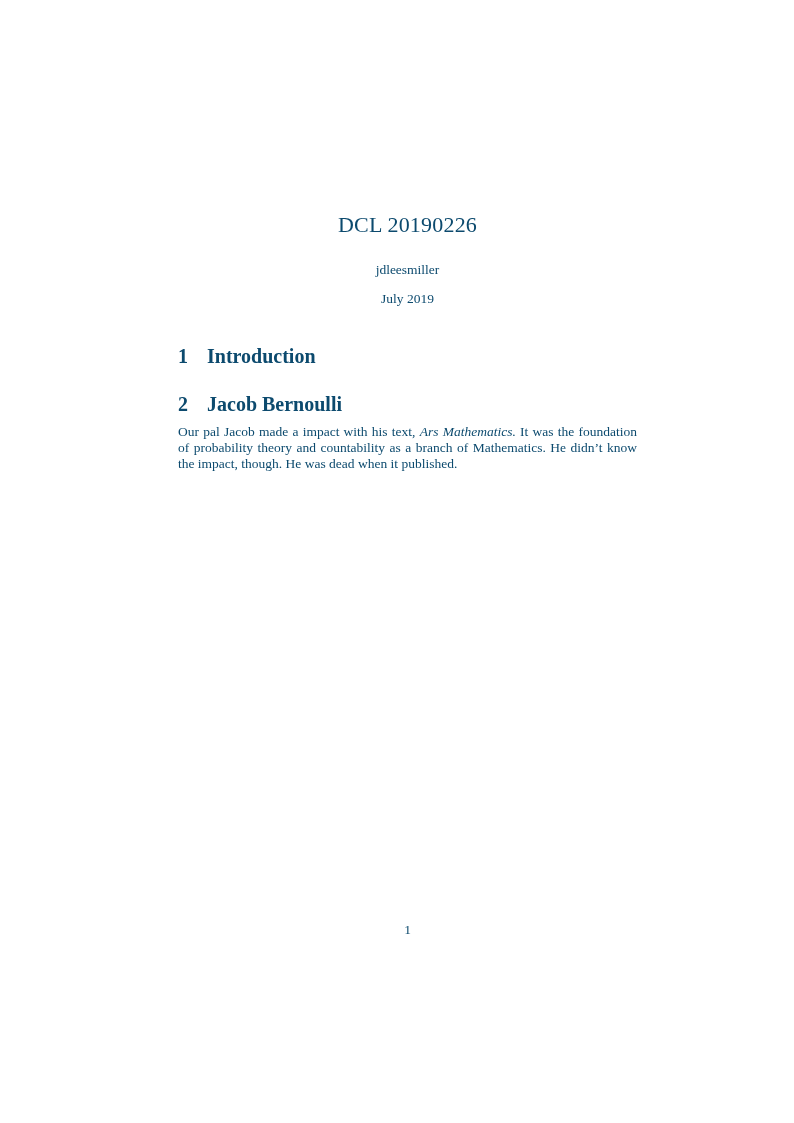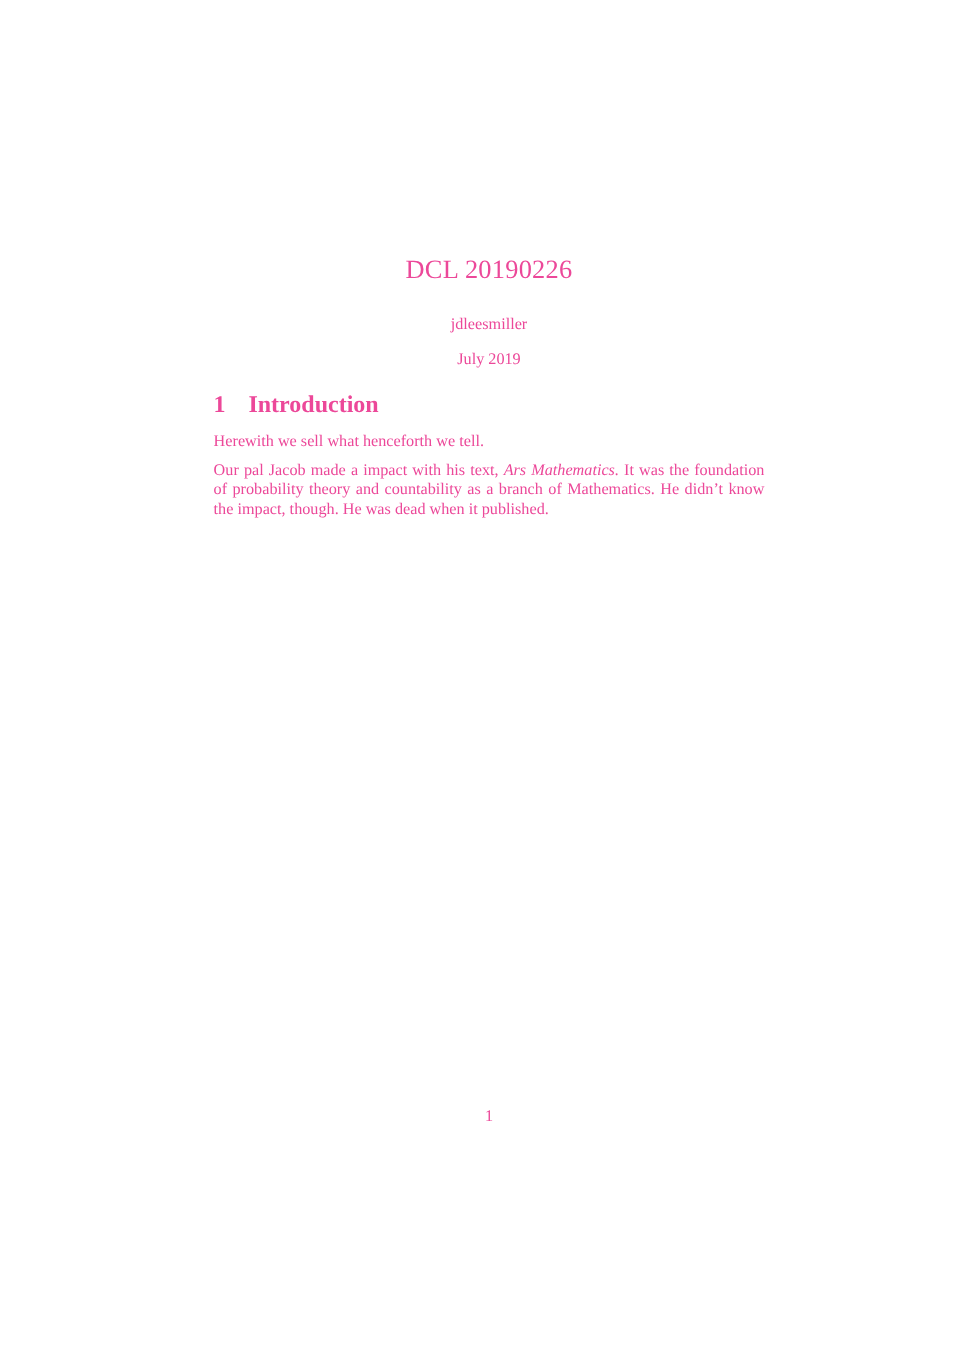--- a/index.html
+++ b/index.html
@@ -5,21 +5,21 @@
     html, body {
       margin: 0;
       padding: 0;
       background: #ffffff;
     }
     .page {
       position: relative;
       width: 794px;
       height: 1123px;
       background: #ffffff;
-      color: #ec4899;
+      color: #0c4a6e;
       font-family: "Liberation Serif", "DejaVu Serif", serif;
       overflow: hidden;
     }
     .content {
       position: absolute;
       left: 178px;
       top: 0;
       width: 459px;
     }
     .doc-title {
@@ -36,21 +36,21 @@
       line-height: 16px;
       text-align: center;
     }
     .doc-date {
       margin: 13px 0 0 0;
       font-size: 13.5px;
       line-height: 16px;
       text-align: center;
     }
     .section-heading {
-      margin: 18px 0 0 0;
+      margin: 37px 0 0 0;
       font-size: 20px;
       line-height: 24px;
       font-weight: 700;
     }
     .section-heading.second {
       margin-top: 24px;
     }
     .section-number {
       display: inline-block;
       margin-right: 19px;
@@ -86,21 +86,23 @@
     <h1 class="doc-title">DCL 20190226</h1>
 
     <div class="doc-author">jdleesmiller</div>
 
     <div class="doc-date">July 2019</div>
 
     <h2 class="section-heading first">
       <span class="section-number">1</span><span class="section-title">Introduction</span>
     </h2>
 
-    <p class="body-text">Herewith we sell what henceforth we tell.</p>
 
+    <h2 class="section-heading second">
+      <span class="section-number">2</span><span class="section-title">Jacob Bernoulli</span>
+    </h2>
 
     <p class="body-text justified"><span>Our pal Jacob made a impact with his text, </span><em>Ars Mathematics.</em><span> It was the foundation of probability theory and countability as a branch of Mathematics. He didn’t know the impact, though. He was dead when it published.</span></p>
 
   </div>
 
   <div class="page-number">1</div>
 </div>
 
 </body></html>

